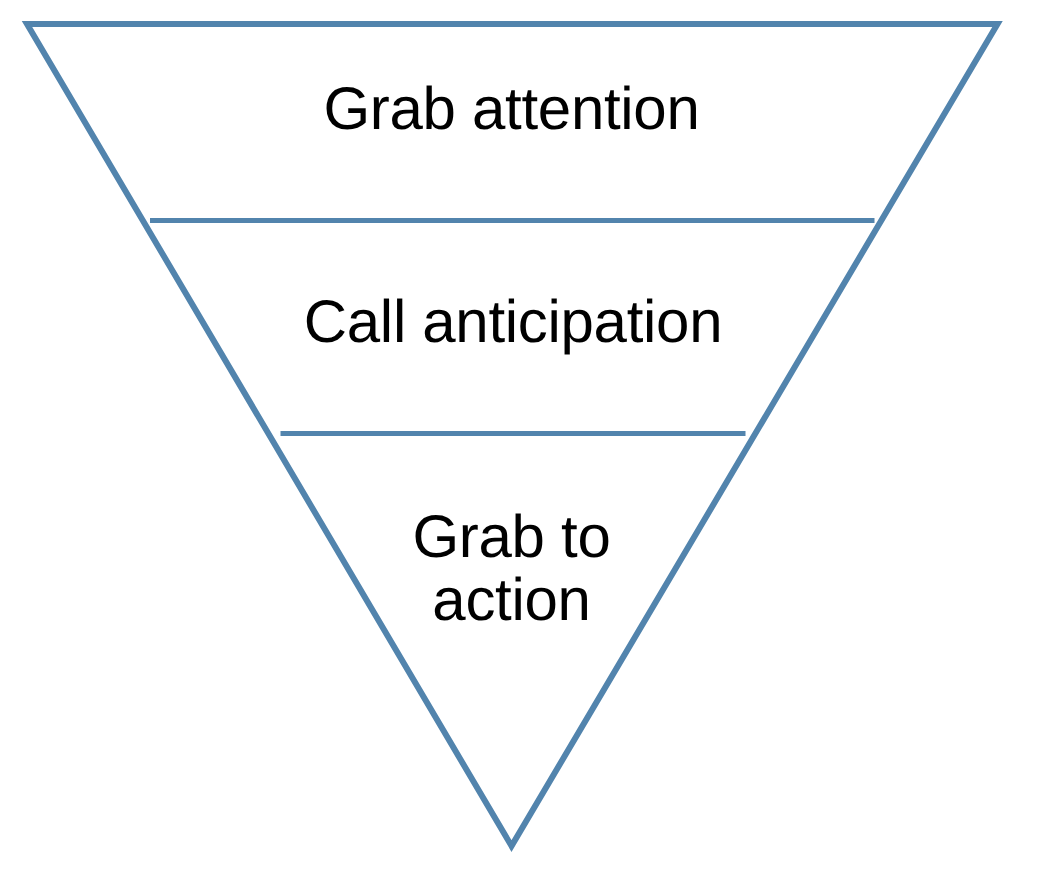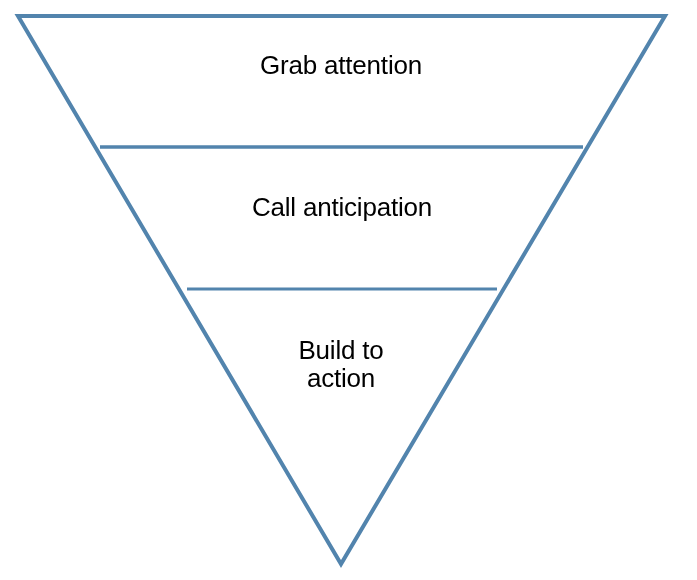--- a/index.html
+++ b/index.html
@@ -27,21 +27,21 @@
     width: 697px;
     height: 580px;
     display: block;
   }
   .band-label {
     position: absolute;
     text-align: center;
     color: #000000;
     font-family: "Liberation Sans", sans-serif;
     font-weight: 400;
-    font-size: 26px;
+    font-size: 40px;
     line-height: 1.06;
     letter-spacing: -0.2px;
     white-space: pre-line;
     -webkit-font-smoothing: antialiased;
   }
   #label-grab-attention {
     left: 0;
     top: 52px;
     width: 682px;
   }
@@ -67,16 +67,16 @@
 
     <line x1="100" y1="147" x2="583" y2="147" stroke="#5284ad" stroke-width="3.4"></line>
 
     <line x1="187" y1="289" x2="497" y2="289" stroke="#5284ad" stroke-width="3.2"></line>
   </svg>
 
   <div class="band-label" id="label-grab-attention">Grab attention</div>
 
   <div class="band-label" id="label-build-anticipation">Call anticipation</div>
 
-  <div class="band-label" id="label-call-to-action">Build to
+  <div class="band-label" id="label-call-to-action">Grab to
 action</div>
 
 </div>
 
 </body></html>

